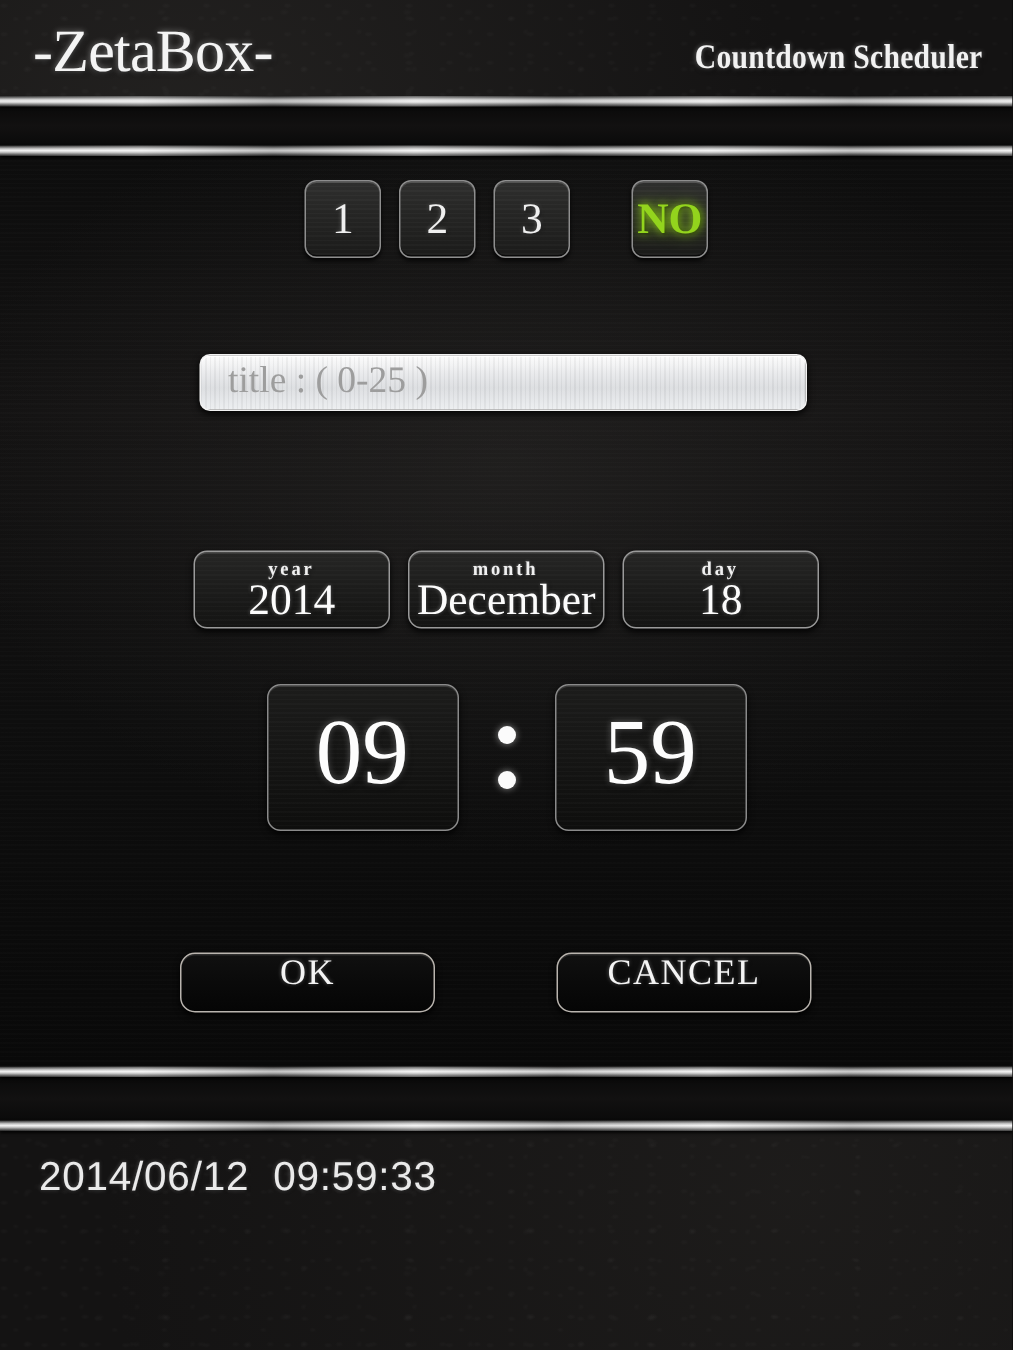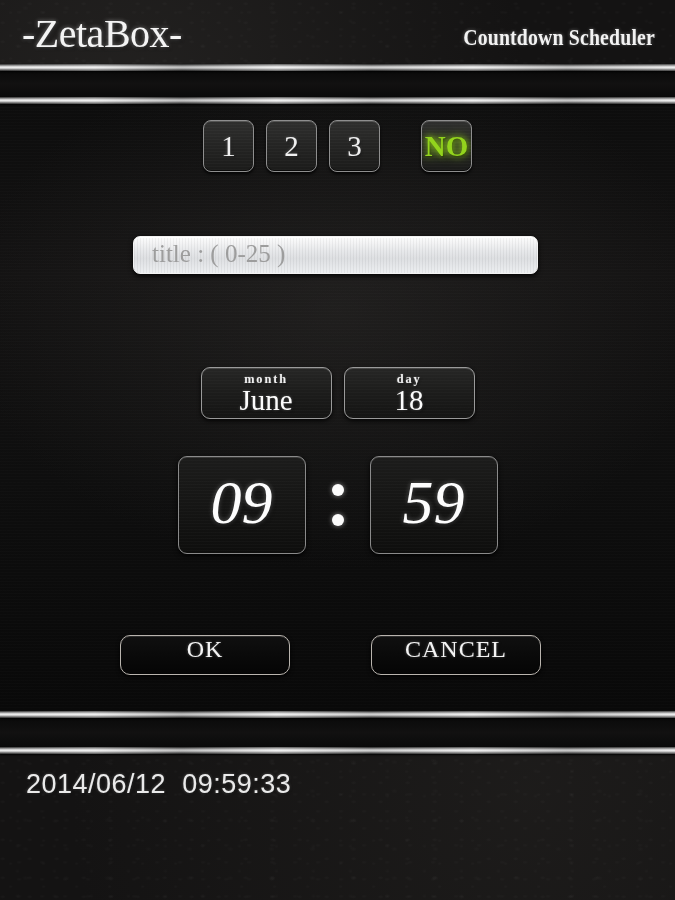--- a/index.html
+++ b/index.html
@@ -202,21 +202,21 @@
   .date-val {
     position:relative; z-index:1;
     font-size:29px; line-height:30px;
     color:#fcfcfc;
     text-shadow:0 0 3px rgba(255,255,255,.35), 1px 1px 3px rgba(0,0,0,.95);
   }
 
   
   .time-row {
     position:absolute; left:0; top:455px; width:675px; height:100px; z-index:5;
-    display:flex; align-items:center; justify-content:center;font-style:italic;
+    display:flex; align-items:center; justify-content:center;
   }
   .time-box {
     width:128px; height:98px;
     border-radius:9px;
     border:1px solid #8a8a8a;
     background:linear-gradient(to bottom, #1c1c1b 0%, #161615 45%, #0e0e0d 100%);
     box-shadow:inset 0 1px 0 rgba(255,255,255,.12),
                0 2px 5px rgba(0,0,0,.9);
     display:flex; align-items:center; justify-content:center;
     font-size:62px; line-height:62px;
@@ -309,22 +309,26 @@
       <span>NO</span>
     </div>
   </div>
 
   <div class="title-input-wrap">
     <input class="title-input" type="text" placeholder="title : ( 0-25 )" style="">
   </div>
 
   <div class="date-row">
     <div class="date-box">
+      <div class="date-cap">year</div>
+      <div class="date-val">2014</div>
+    </div>
+    <div class="date-box">
       <div class="date-cap">month</div>
-      <div class="date-val">June</div>
+      <div class="date-val">December</div>
     </div>
     <div class="date-box">
       <div class="date-cap">day</div>
       <div class="date-val">18</div>
     </div>
   </div>
 
   <div class="time-row">
     <div class="time-box">
       <span>09</span>

